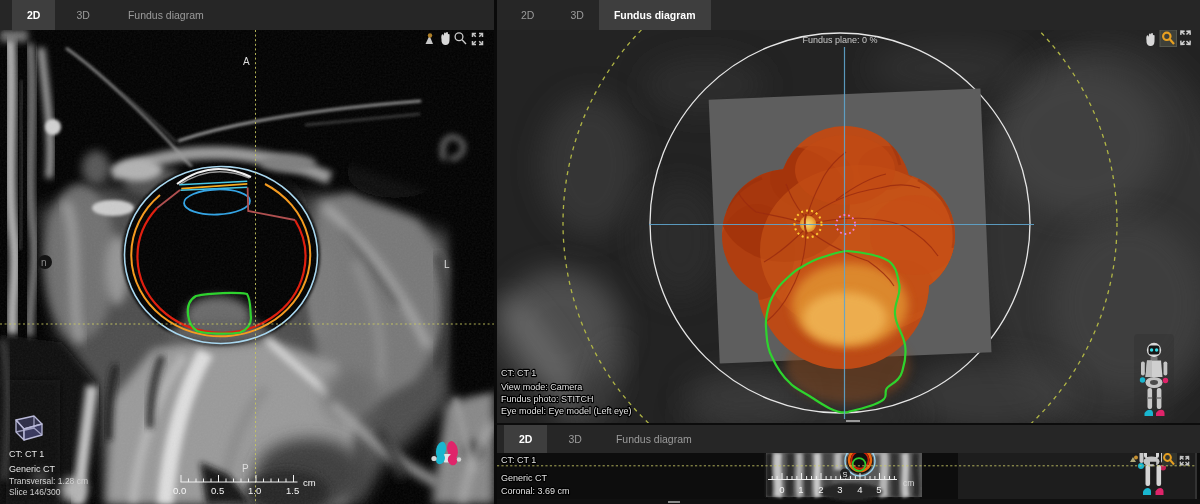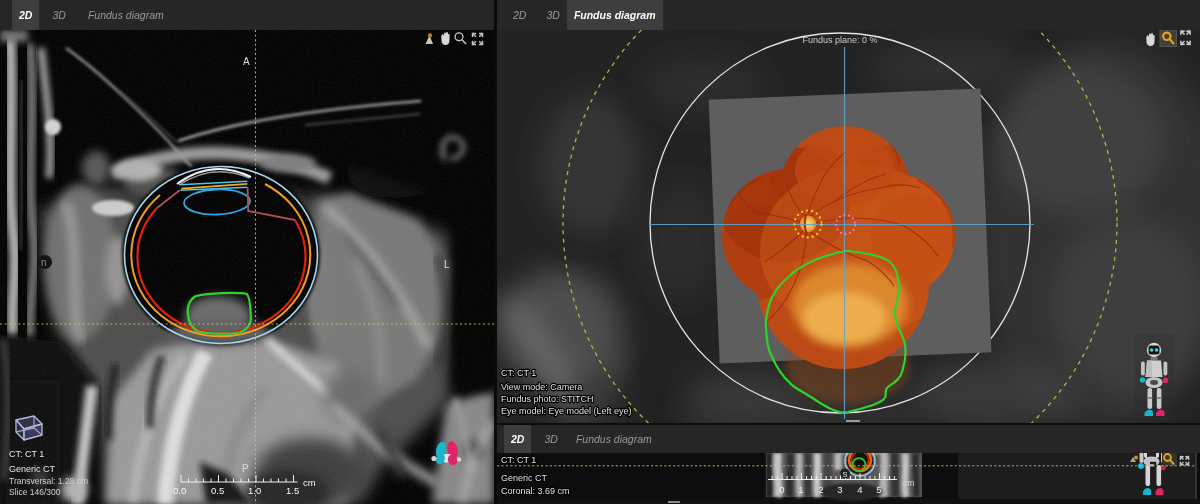--- a/index.html
+++ b/index.html
@@ -1,20 +1,20 @@
 <!DOCTYPE html>
 <html><head>
 <meta charset="utf-8">
 <style>
   html,body{margin:0;padding:0;background:#000;}
   #app{position:relative;width:1200px;height:504px;overflow:hidden;background:#0a0a0a;
        font-family:"Liberation Sans",sans-serif;}
   .tabbar{position:absolute;background:#262626;display:flex;align-items:stretch;
           font-size:10.5px;color:#9b9b9b;z-index:30;}
-  .tab{display:flex;align-items:center;padding:0 7px;font-style:italic;}
+  .tab{display:flex;align-items:center;padding:0 15px;}
   .tab.active{background:#3e3e3e;color:#fff;font-weight:bold;}
   svg{position:absolute;display:block;}
   .txt{font-family:"Liberation Sans",sans-serif;}
 </style>
 </head>
 <body>
 <div id="app">
 
   <svg id="leftsvg" style="left:0;top:0;" width="494" height="504" viewBox="0 0 494 504">
     <defs>

